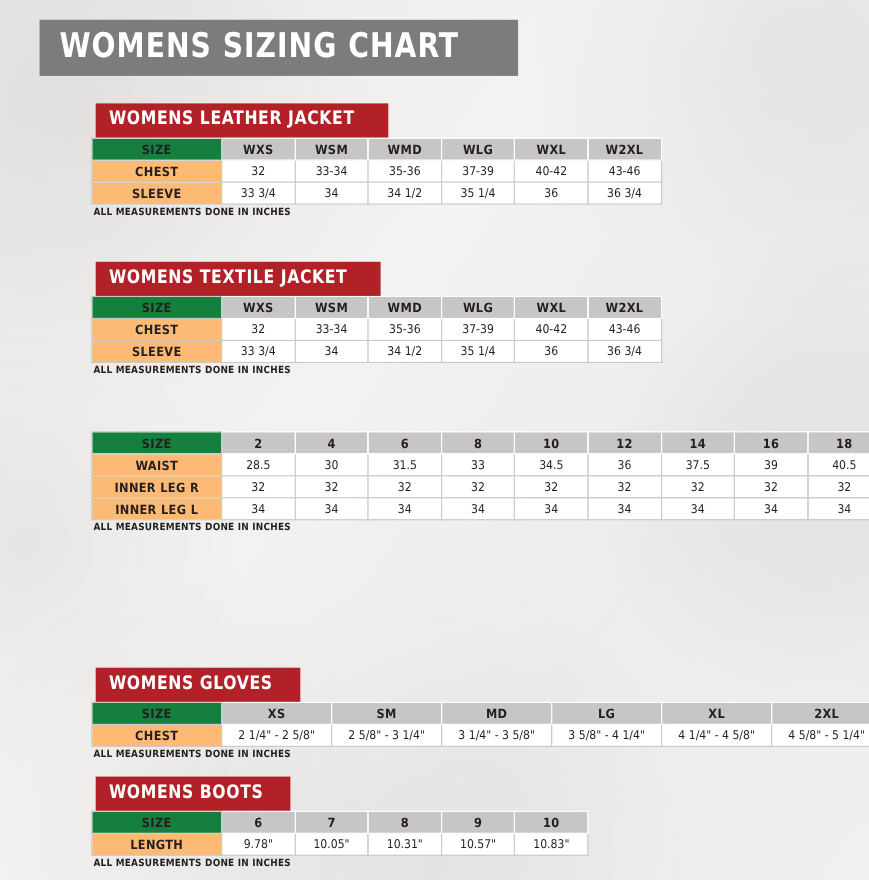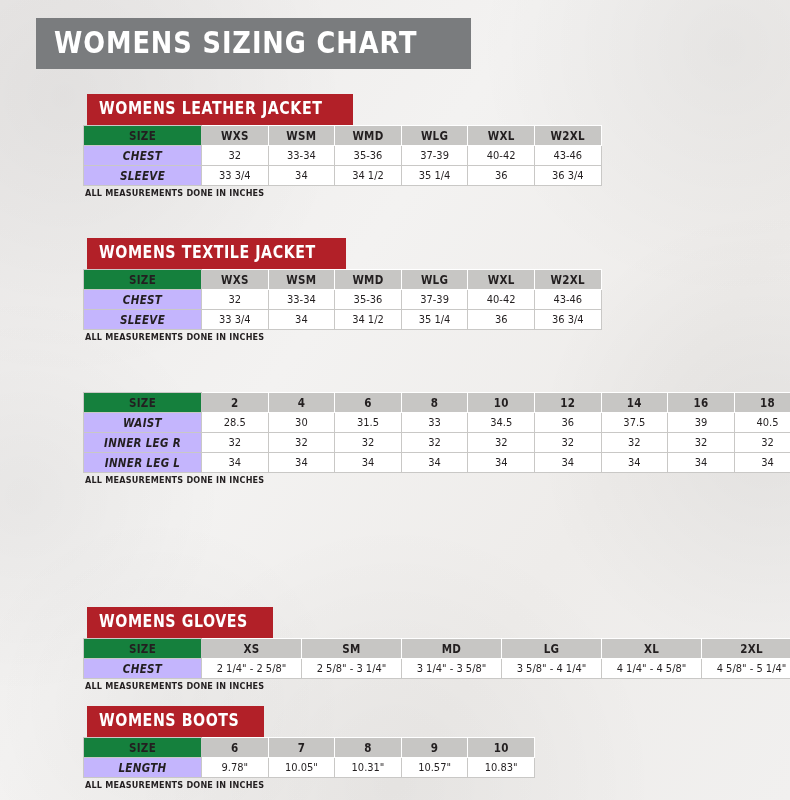--- a/index.html
+++ b/index.html
@@ -93,25 +93,24 @@
     height: 19px;
     padding: 0 2px;
     font-weight: bold;
     color: #231f20;
     font-family: "DejaVu Sans Condensed", "Liberation Sans Narrow", "Liberation Sans", sans-serif;
     white-space: nowrap;
     overflow: hidden;
   }
   table.sz th.rowhead,
   table.sz td.rowhead {
-    background: #c4b5fd;
+    background: #fdba74;
     border: 1px solid #c9c8c6;
     font-size: 11.5px;
     letter-spacing: 0.3px;
-    font-style: italic;
   }
   table.sz th.colhead {
     background: #c7c6c4;
     font-size: 11.5px;
     letter-spacing: 0.3px;
   }
   table.sz th.corner {
     background: #15803d;
     border: 1px solid #c9c8c6;
     font-size: 11.5px;

